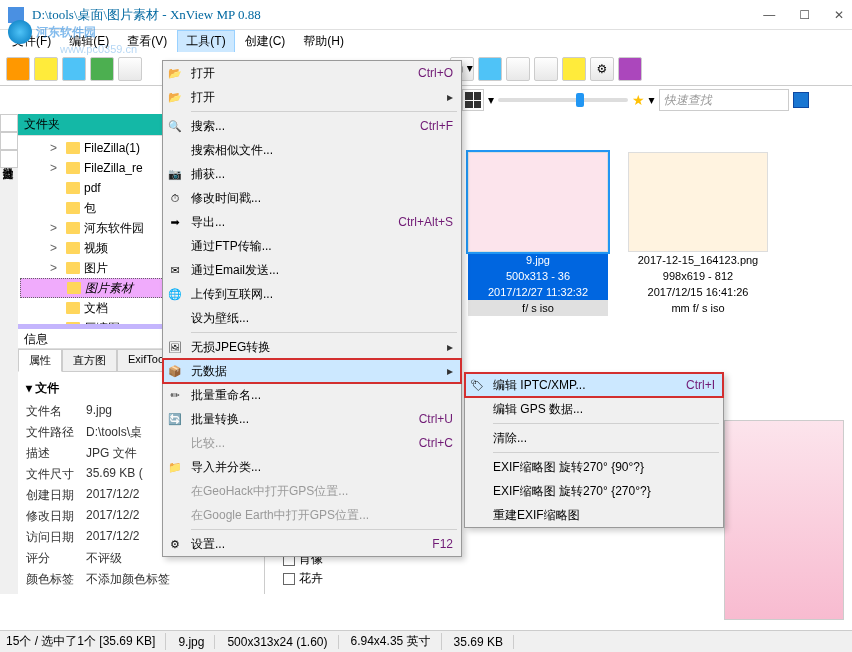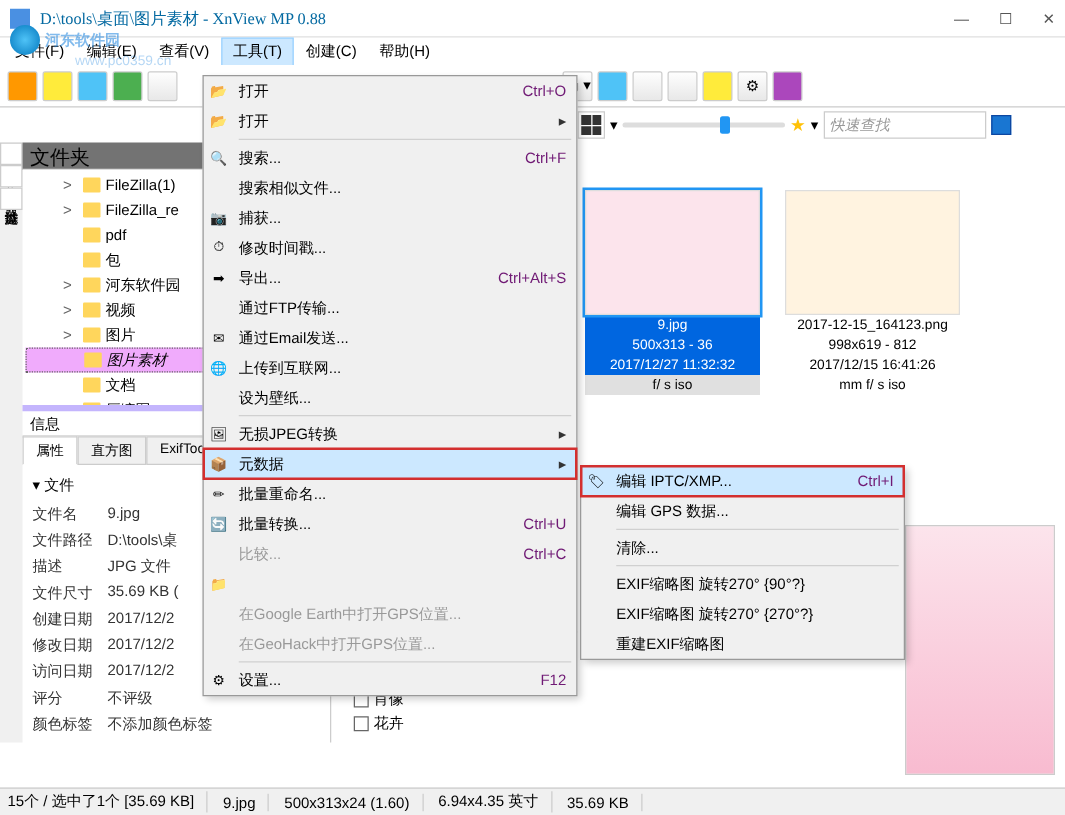--- a/index.html
+++ b/index.html
@@ -36,33 +36,33 @@
     .pathbar .grid-icon span { background: #333; }
     .pathbar .slider { width: 130px; height: 4px; background: #ddd; border-radius: 2px; position: relative; }
     .pathbar .slider .thumb { position: absolute; left: 60%; top: -5px; width: 8px; height: 14px; background: #2196f3; border-radius: 2px; }
     
     .workspace { display: flex; height: 480px; }
     
     .side-tabs { width: 18px; background: #f0f0f0; display: flex; flex-direction: column; }
     .side-tab { writing-mode: vertical-rl; text-orientation: upright; padding: 8px 2px; font-size: 11px; border: 1px solid #ccc; background: #fff; cursor: pointer; }
     
     .left-panel { width: 247px; display: flex; flex-direction: column; border-right: 1px solid #ccc; }
-    .panel-header { height: 22px; background: #737373; padding: 2px 6px; border-bottom: 1px solid #ddd; font-size: 16px; }
+    .panel-header { height: 22px; background: #14b8a6; padding: 2px 6px; border-bottom: 1px solid #ddd; font-size: 12px; }
     .tree { flex: 1; overflow: auto; padding: 2px; }
     .tree-item { display: flex; align-items: center; height: 20px; padding-left: 30px; gap: 4px; cursor: pointer; }
     .tree-item .arrow { width: 12px; color: #666; }
     .tree-item .folder-icon { width: 14px; height: 12px; background: #ffd65c; border-radius: 1px; }
     .tree-item.sel { background: #f0abfc; border: 1px dotted #666; font-style: italic; }
     
     .info-panel { border-top: 5px solid #c4b5fd; }
     .info-tabs { display: flex; gap: 0; }
     .info-tab { padding: 3px 10px; border: 1px solid #ccc; background: #f0f0f0; font-size: 11px; cursor: pointer; }
     .info-tab.active { background: #fff; border-bottom: 1px solid #fff; }
     .info-body { padding: 4px 8px; }
-    .info-head { font-weight: normal; padding: 4px 0; }
+    .info-head { font-weight: bold; padding: 4px 0; }
     .info-row { display: flex; padding: 2px 0; }
     .info-row .k { width: 60px; color: #333; }
     .info-row .v { color: #333; }
     
     .dropdown-menu { position: absolute; top: 60px; left: 162px; width: 300px; background: #f0f0f0; border: 1px solid #999; box-shadow: 3px 3px 6px rgba(0,0,0,0.2); z-index: 100; }
     .menu-row { display: flex; align-items: center; height: 24px; padding: 0 8px 0 28px; cursor: pointer; position: relative; }
     .menu-row.highlighted { background: #cce8ff; }
     .menu-row.boxed { outline: 2px solid #d32f2f; outline-offset: -1px; }
     .menu-row .micon { position: absolute; left: 4px; width: 16px; height: 16px; display: flex; align-items: center; justify-content: center; font-size: 11px; }
     .menu-row .mlabel { flex: 1; }
@@ -390,28 +390,29 @@
       <span class="mlabel" style="">批量转换...</span>
       <span class="mshort">Ctrl+U</span>
     </div>
     <div class="menu-row">
       <span class="micon"></span>
       <span class="mlabel" style="color:#999">比较...</span>
       <span class="mshort">Ctrl+C</span>
     </div>
     <div class="menu-row">
       <span class="micon">📁</span>
+      <span class="mlabel" style="">导入并分类...</span>
+    </div>
+    <div class="menu-row">
+      <span class="micon"></span>
+      <span class="mlabel" style="color:#999">在GeoHack中打开GPS位置...</span>
     </div>
     <div class="menu-row">
       <span class="micon"></span>
       <span class="mlabel" style="color:#999">在Google Earth中打开GPS位置...</span>
-    </div>
-    <div class="menu-row">
-      <span class="micon"></span>
-      <span class="mlabel" style="color:#999">在GeoHack中打开GPS位置...</span>
     </div>
     <div class="menu-sep"></div>
     <div class="menu-row">
       <span class="micon">⚙</span>
       <span class="mlabel" style="">设置...</span>
       <span class="mshort">F12</span>
     </div>
   </div>
 
 <div class="submenu" id="sub-menu">

